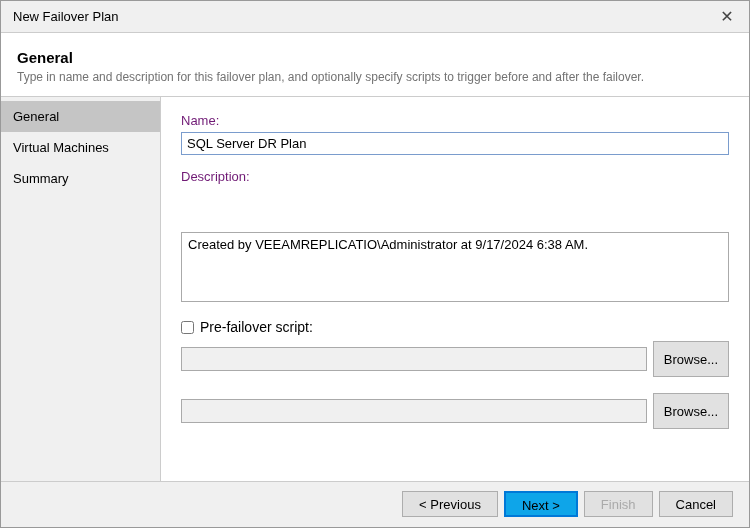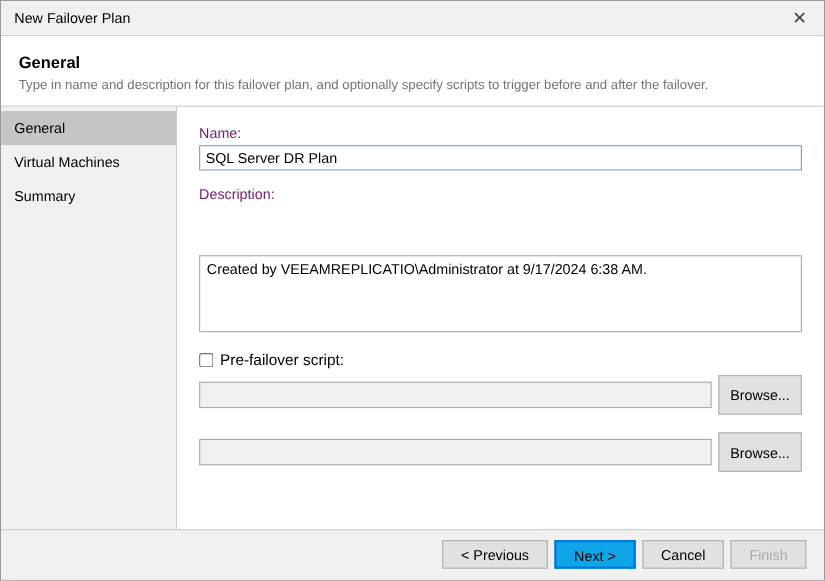--- a/index.html
+++ b/index.html
@@ -254,16 +254,16 @@
           <input type="text" class="script-text-input" value="" style="">
           <button class="browse-btn">Browse...</button>
         </div>
       </div>
     </div>
   </div>
 
   <div class="footer">
     <button class="footer-btn">&lt; Previous</button>
     <button class="footer-btn primary">Next &gt;</button>
+    <button class="footer-btn" disabled="">Finish</button>
     <button class="footer-btn">Cancel</button>
-    <button class="footer-btn" disabled="">Finish</button>
   </div>
 </div>
 
 </body></html>

